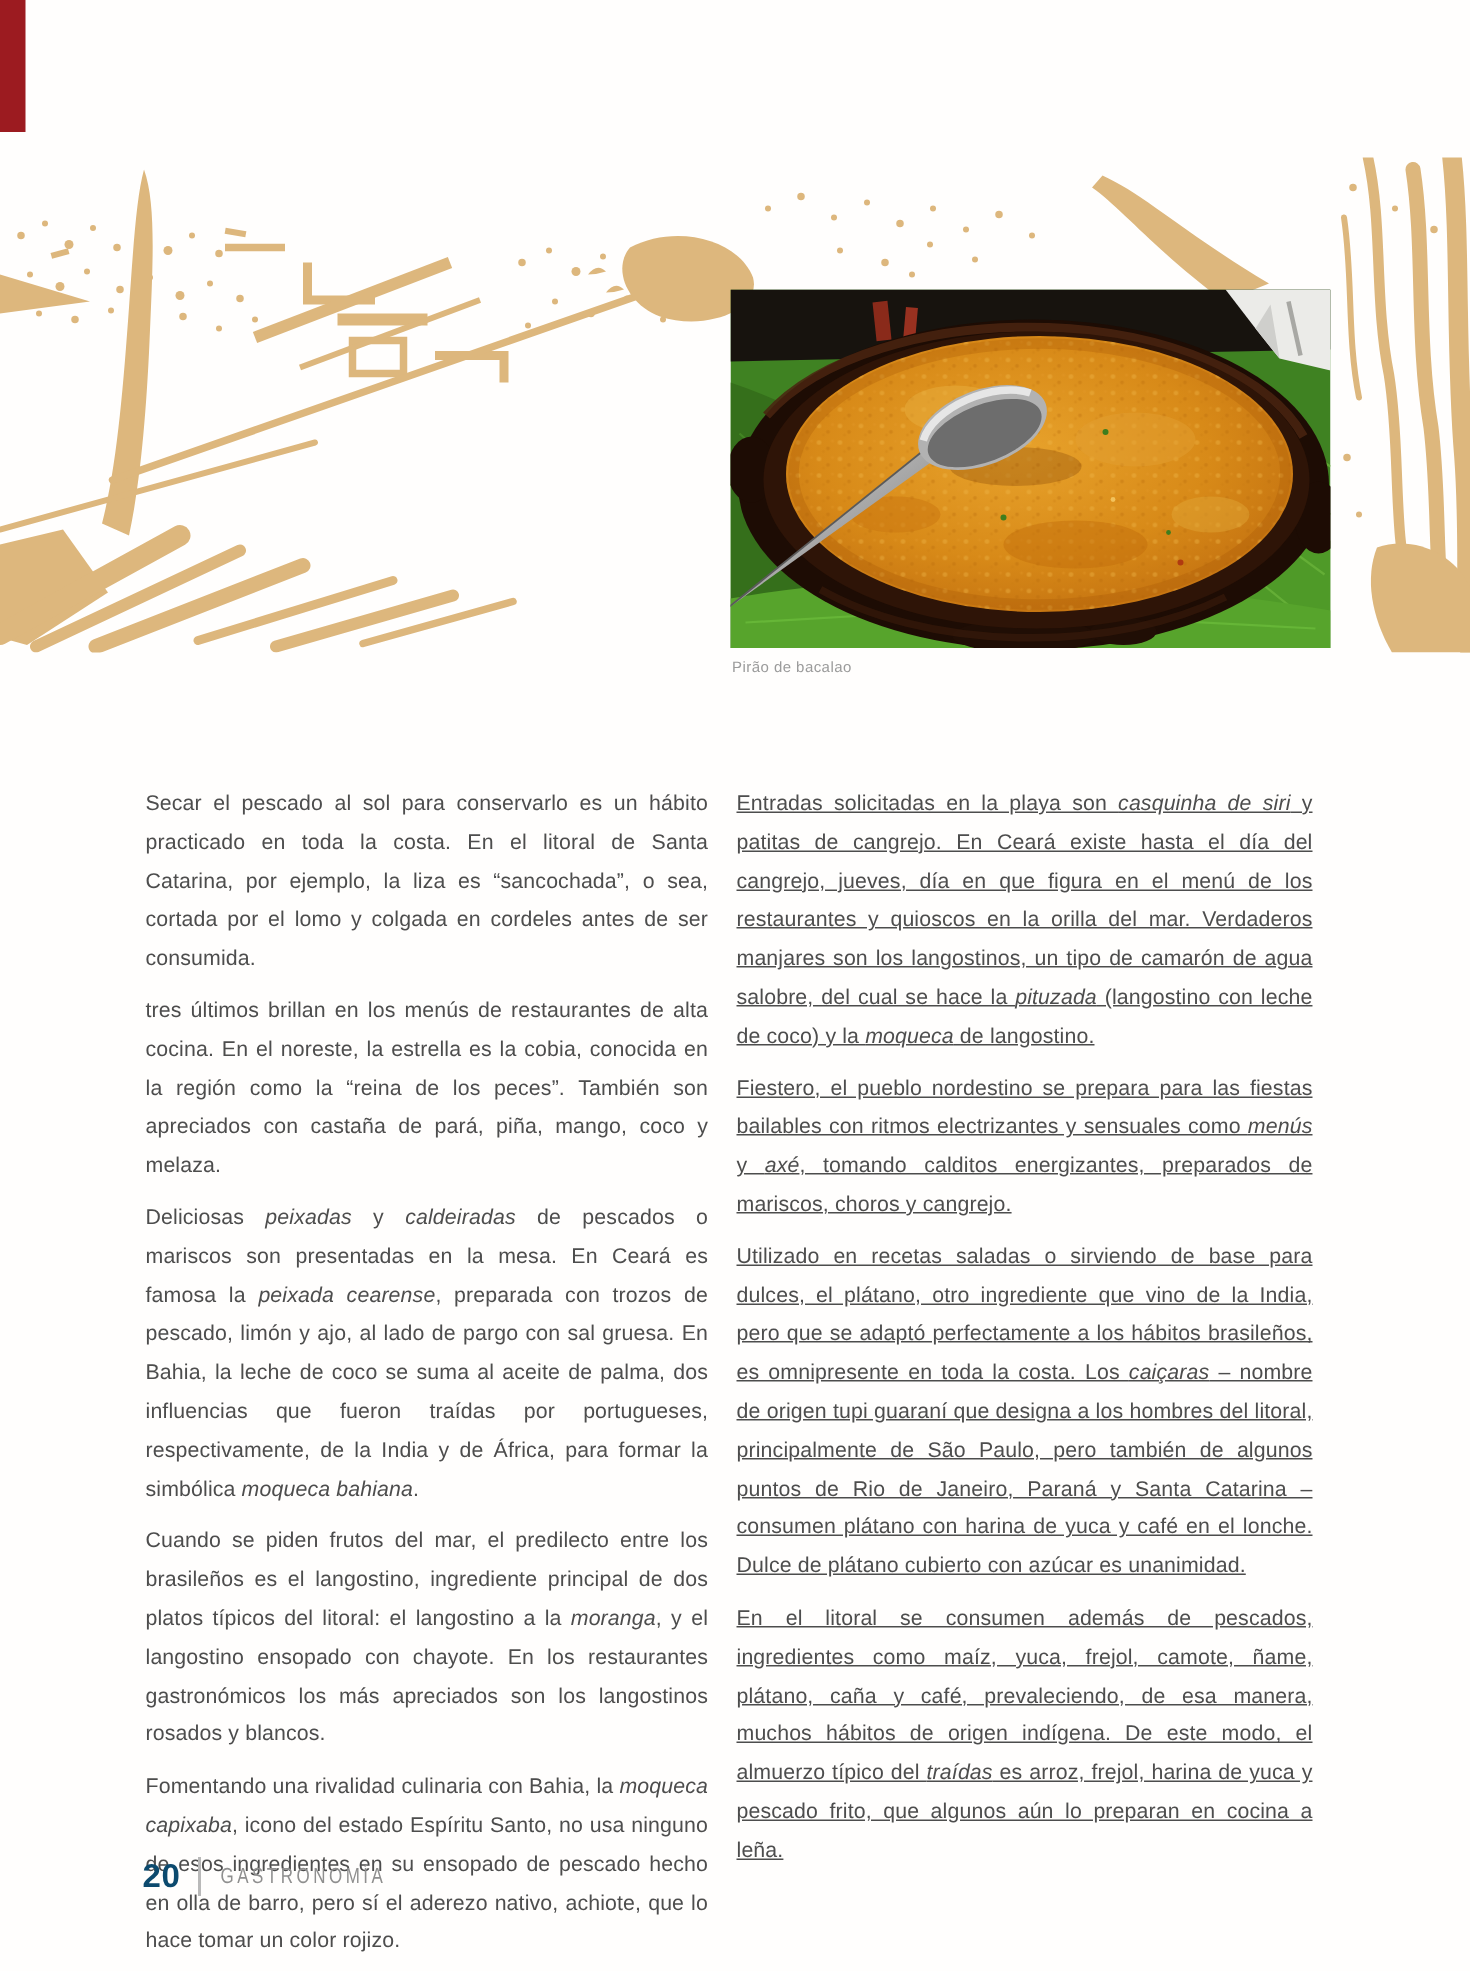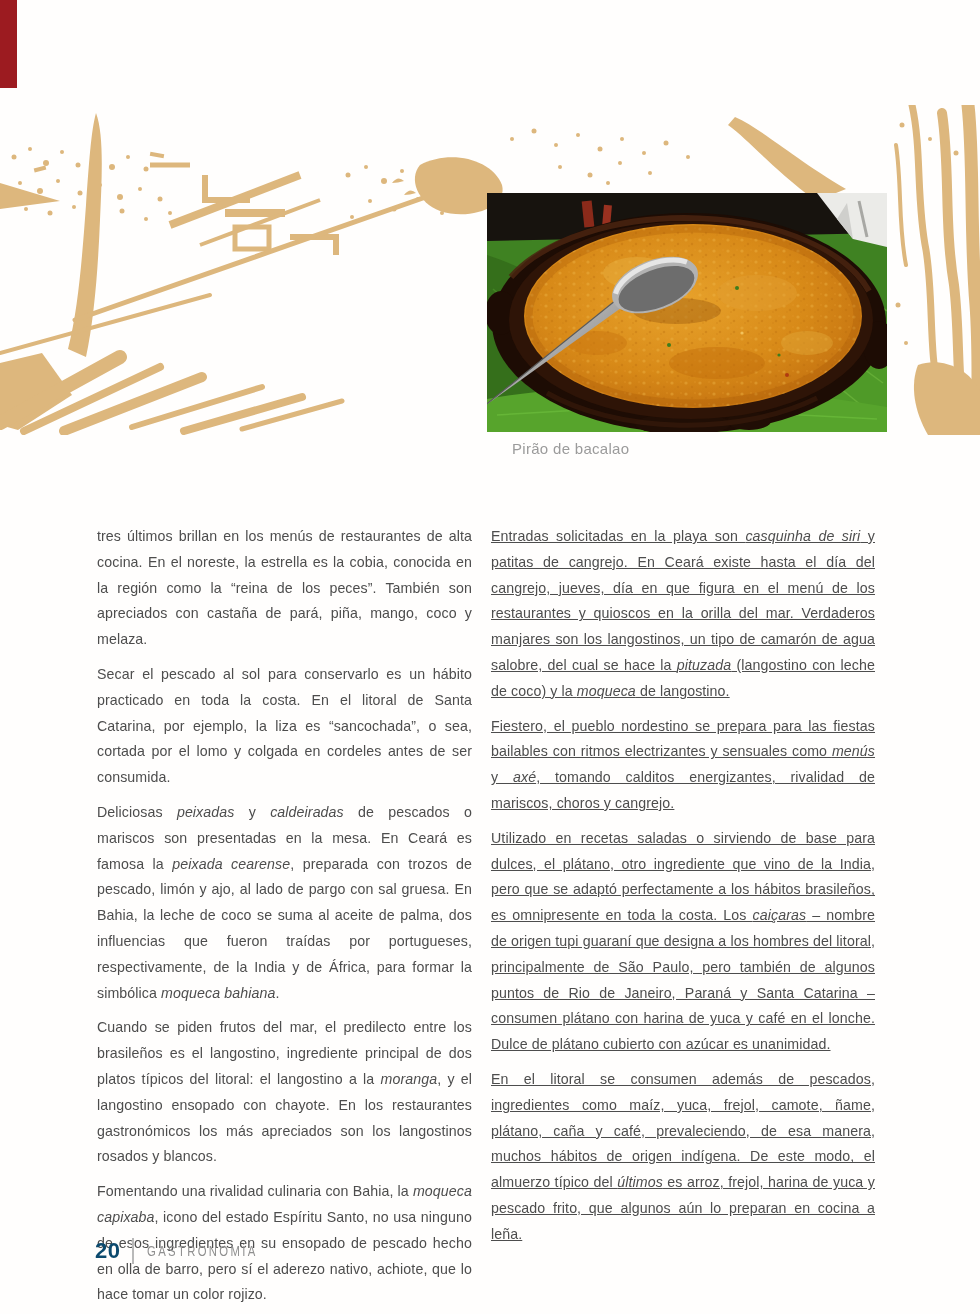--- a/index.html
+++ b/index.html
@@ -6,22 +6,22 @@
   .page{
     position:relative;width:980px;height:1314px;background:#fffefd;
     margin:0 auto;overflow:hidden;
     font-family:"Liberation Sans",sans-serif;
   }
   .red-tab{position:absolute;left:0;top:0;width:17px;height:88px;background:#9c1b20;}
   .illustration{position:absolute;left:0;top:105px;width:980px;height:330px;}
   .photo{position:absolute;left:487px;top:193px;width:400px;height:239px;}
   .photo svg{display:block;}
   .caption{
-    position:absolute;left:512px;top:440px;width:320px;
-    font-size:15px;color:#9b9b9b;letter-spacing:.3px;
+    position:absolute;left:488px;top:440px;width:320px;
+    font-size:10px;color:#9b9b9b;letter-spacing:.3px;
   }
   .col{
     position:absolute;top:524px;
     font-size:14.2px;line-height:25.8px;color:#4d4d4d;
     text-align:justify;letter-spacing:.1px;
   }
   .col-left{left:97px;width:375px;}
   .col-right{left:491px;width:384px;text-decoration:underline;}
   .col p{margin:0 0 9px 0;}
   .col em{font-style:italic;}
@@ -233,31 +233,31 @@
         <ellipse cx="168" cy="92" rx="45" ry="25" fill="#b2b2b2"></ellipse>
         <ellipse cx="168" cy="96" rx="40" ry="19" fill="#6d6d6d"></ellipse>
         <path d="M128,86 A44,24 0 0 1 206,82" stroke="#e6e6e6" stroke-width="5" fill="none"></path>
       </g>
     </svg>
   </div>
 
   <div class="caption">Pirão de bacalao</div>
 
   <div class="col col-left">
+      <p><span>Secar el pescado al sol para conservarlo es un hábito practicado en toda la costa. En el litoral de Santa Catarina, por ejemplo, la liza es “sancochada”, o sea, cortada por el lomo y colgada en cordeles antes de ser consumida.</span></p>
       <p><span>tres últimos brillan en los menús de restaurantes de alta cocina. En el noreste, la estrella es la cobia, conocida en la región como la “reina de los peces”. También son apreciados con castaña de pará, piña, mango, coco y melaza.</span></p>
-      <p><span>Secar el pescado al sol para conservarlo es un hábito practicado en toda la costa. En el litoral de Santa Catarina, por ejemplo, la liza es “sancochada”, o sea, cortada por el lomo y colgada en cordeles antes de ser consumida.</span></p>
       <p><span>Deliciosas </span><em>peixadas</em><span> y </span><em>caldeiradas</em><span> de pescados o mariscos son presentadas en la mesa. En Ceará es famosa la </span><em>peixada cearense</em><span>, preparada con trozos de pescado, limón y ajo, al lado de pargo con sal gruesa. En Bahia, la leche de coco se suma al aceite de palma, dos influencias que fueron traídas por portugueses, respectivamente, de la India y de África, para formar la simbólica </span><em>moqueca bahiana</em><span>.</span></p>
       <p><span>Cuando se piden frutos del mar, el predilecto entre los brasileños es el langostino, ingrediente principal de dos platos típicos del litoral: el langostino a la </span><em>moranga</em><span>, y el langostino ensopado con chayote. En los restaurantes gastronómicos los más apreciados son los langostinos rosados y blancos.</span></p>
       <p><span>Fomentando una rivalidad culinaria con Bahia, la </span><em>moqueca capixaba</em><span>, icono del estado Espíritu Santo, no usa ninguno de esos ingredientes en su ensopado de pescado hecho en olla de barro, pero sí el aderezo nativo, achiote, que lo hace tomar un color rojizo.</span></p>
     </div>
   <div class="col col-right">
       <p><span>Entradas solicitadas en la playa son </span><em>casquinha de siri</em><span> y patitas de cangrejo. En Ceará existe hasta el día del cangrejo, jueves, día en que figura en el menú de los restaurantes y quioscos en la orilla del mar. Verdaderos manjares son los langostinos, un tipo de camarón de agua salobre, del cual se hace la </span><em>pituzada</em><span> (langostino con leche de coco) y la </span><em>moqueca</em><span> de langostino.</span></p>
-      <p><span>Fiestero, el pueblo nordestino se prepara para las fiestas bailables con ritmos electrizantes y sensuales como </span><em>menús</em><span> y </span><em>axé</em><span>, tomando calditos energizantes, rivalidad de mariscos, choros y cangrejo.</span></p>
+      <p><span>Fiestero, el pueblo nordestino se prepara para las fiestas bailables con ritmos electrizantes y sensuales como </span><em>menús</em><span> y </span><em>axé</em><span>, tomando calditos energizantes, preparados de mariscos, choros y cangrejo.</span></p>
       <p><span>Utilizado en recetas saladas o sirviendo de base para dulces, el plátano, otro ingrediente que vino de la India, pero que se adaptó perfectamente a los hábitos brasileños, es omnipresente en toda la costa. Los </span><em>caiçaras</em><span> – nombre de origen tupi guaraní que designa a los hombres del litoral, principalmente de São Paulo, pero también de algunos puntos de Rio de Janeiro, Paraná y Santa Catarina – consumen plátano con harina de yuca y café en el lonche. Dulce de plátano cubierto con azúcar es unanimidad.</span></p>
-      <p><span>En el litoral se consumen además de pescados, ingredientes como maíz, yuca, frejol, camote, ñame, plátano, caña y café, prevaleciendo, de esa manera, muchos hábitos de origen indígena. De este modo, el almuerzo típico del </span><em>últimos</em><span> es arroz, frejol, harina de yuca y pescado frito, que algunos aún lo preparan en cocina a leña.</span></p>
+      <p><span>En el litoral se consumen además de pescados, ingredientes como maíz, yuca, frejol, camote, ñame, plátano, caña y café, prevaleciendo, de esa manera, muchos hábitos de origen indígena. De este modo, el almuerzo típico del </span><em>traídas</em><span> es arroz, frejol, harina de yuca y pescado frito, que algunos aún lo preparan en cocina a leña.</span></p>
     </div>
 
   <div class="footer">
     <span class="page-number">20</span>
     <span class="footer-rule"></span>
     <span class="section-label">GASTRONOMÍA</span>
   </div>
 
 </div>
 

